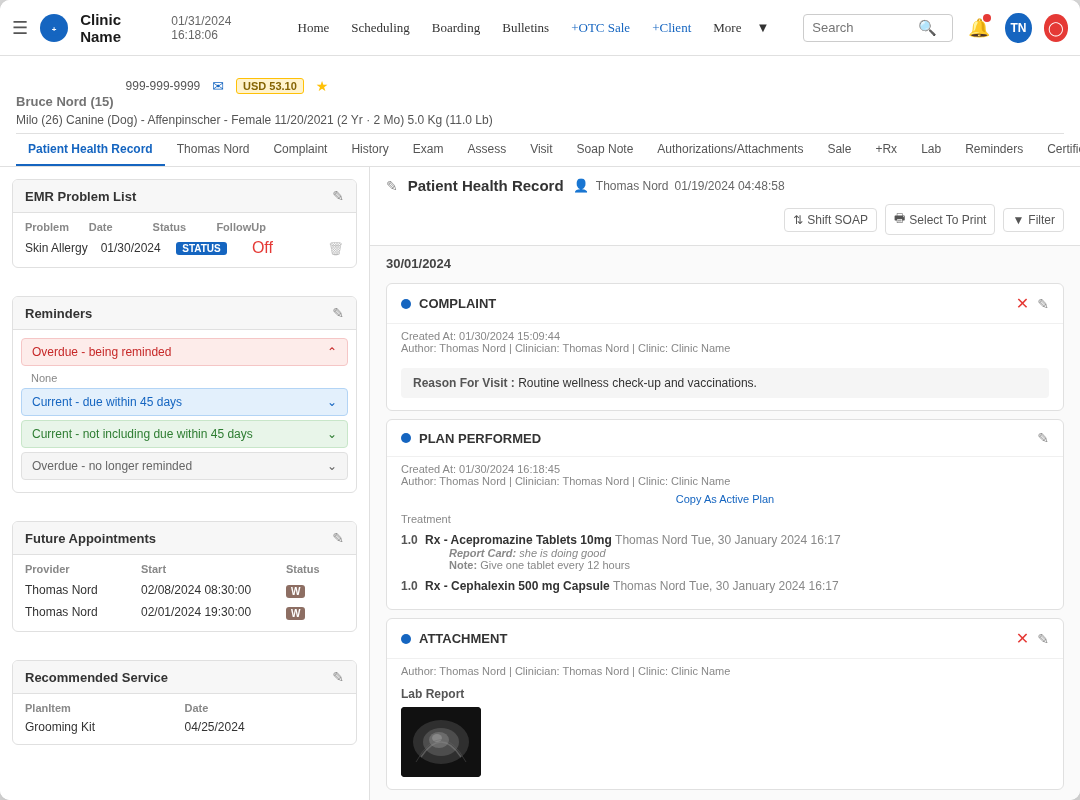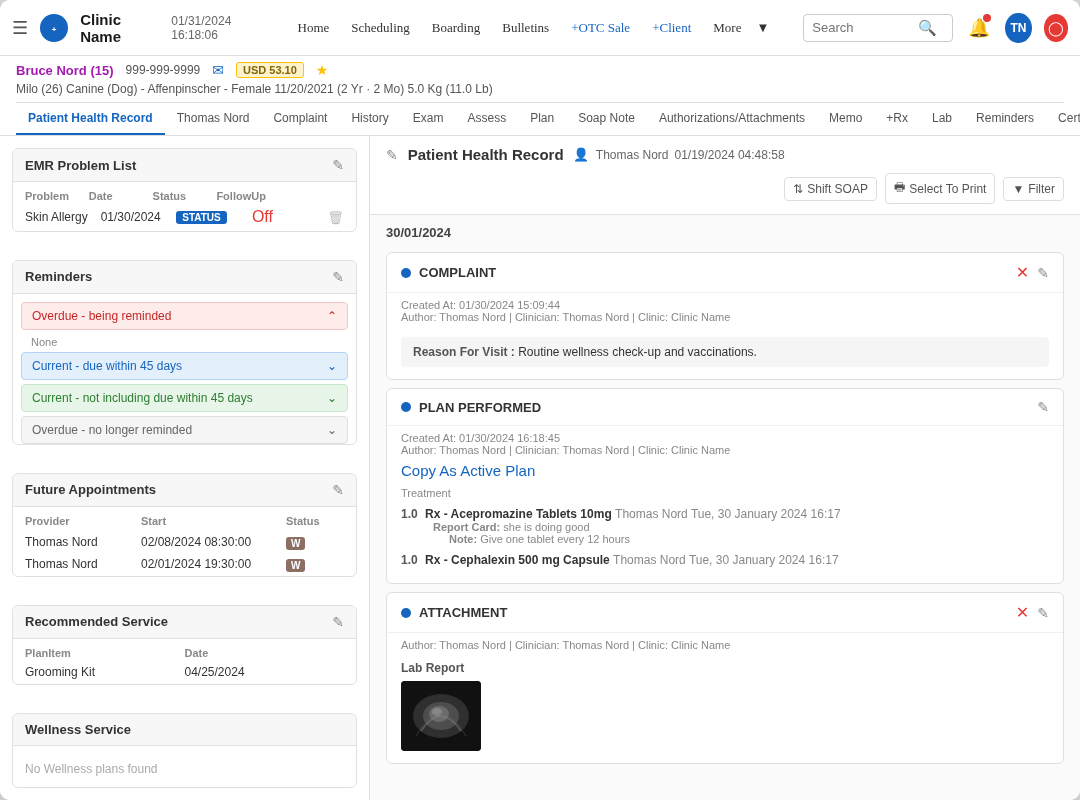--- a/index.html
+++ b/index.html
@@ -22,21 +22,21 @@
     .search-input { border: none; outline: none; font-size: 13px; width: 100px; color: #333; }
     .search-icon-btn { color: #666; cursor: pointer; font-size: 15px; }
     .notif-btn { position: relative; cursor: pointer; width: 32px; height: 32px; display: flex; align-items: center; justify-content: center; color: #555; font-size: 18px; }
     .notif-badge { position: absolute; top: 2px; right: 2px; width: 8px; height: 8px; background: #e53935; border-radius: 50%; }
     .avatar-btn { width: 30px; height: 30px; border-radius: 50%; background: #1565c0; color: #fff; font-size: 12px; font-weight: bold; display: flex; align-items: center; justify-content: center; cursor: pointer; }
     .power-btn { width: 28px; height: 28px; border-radius: 50%; background: #e53935; color: #fff; display: flex; align-items: center; justify-content: center; cursor: pointer; font-size: 14px; }
 
     
     .patient-banner { background: #fff; border-bottom: 1px solid #e0e0e0; padding: 6px 16px 0; flex-shrink: 0; }
     .patient-info-row { display: flex; align-items: center; gap: 12px; margin-bottom: 4px; }
-    .patient-name { font-weight: 700; font-size: 13px; color: #a21caf; }
+    .patient-name { font-weight: 700; font-size: 13px; color: #737373; margin-top: 32px; }
     .patient-phone { font-size: 12px; color: #555; }
     .email-icon { color: #1565c0; font-size: 14px; cursor: pointer; }
     .usd-badge { background: #fff3cd; border: 1px solid #ffc107; border-radius: 3px; padding: 1px 6px; font-size: 11px; font-weight: 600; color: #856404; }
     .star-icon { color: #ffc107; font-size: 14px; }
     .animal-info { font-size: 12px; color: #555; }
 
     
     .sub-tabs { display: flex; align-items: center; border-top: 1px solid #e0e0e0; gap: 0; }
     .sub-tab { padding: 8px 12px; font-size: 12px; color: #555; cursor: pointer; border-bottom: 2px solid transparent; white-space: nowrap; }
     .sub-tab.active { color: #1565c0; border-bottom: 2px solid #1565c0; font-weight: 600; }
@@ -99,27 +99,27 @@
     .blue-dot { width: 10px; height: 10px; border-radius: 50%; background: #1565c0; flex-shrink: 0; }
     .emr-card-title { font-weight: 700; font-size: 13px; color: #333; flex: 1; }
     .card-close-btn { color: #e53935; cursor: pointer; font-size: 16px; margin-left: auto; }
     .card-edit-btn { color: #888; cursor: pointer; font-size: 14px; }
     .emr-card-meta { padding: 6px 14px 2px; font-size: 11px; color: #888; }
     .emr-card-body { padding: 8px 14px 12px; }
     .reason-visit { background: #f5f5f5; border-radius: 4px; padding: 8px 12px; font-size: 12px; color: #333; margin-top: 4px; }
     .reason-label { font-weight: 600; color: #555; }
 
     
-    .copy-active-plan { text-align: left; padding: 4px 14px; font-size: 15px; color: #1565c0; cursor: pointer; }
+    .copy-active-plan { text-align: center; padding: 4px 14px; font-size: 11px; color: #1565c0; cursor: pointer; }
     .treatment-label { font-size: 11px; color: #888; margin-bottom: 4px; }
     .rx-row { display: flex; align-items: flex-start; gap: 6px; padding: 4px 0; font-size: 12px; color: #333; }
     .rx-qty { color: #555; font-weight: 600; min-width: 18px; }
     .rx-author { color: #888; }
     .rx-date { color: #888; }
-    .rx-report { color: #888; margin-left: 8px; font-size: 11px; }
+    .rx-report { color: #888; font-style: italic; margin-left: 24px; font-size: 11px; }
     .rx-note { color: #888; margin-left: 24px; font-size: 11px; }
 
     
     .lab-report-label { font-size: 12px; font-weight: 600; color: #555; margin-bottom: 6px; }
     .lab-image { width: 80px; height: 70px; background: #1a1a1a; border-radius: 4px; overflow: hidden; display: flex; align-items: center; justify-content: center; }
 
     
     ::-webkit-scrollbar { width: 6px; }
     ::-webkit-scrollbar-thumb { background: #ccc; border-radius: 3px; }
   </style>
@@ -172,24 +172,24 @@
       <span class="star-icon">★</span>
     </div>
     <div class="animal-info" style="margin-bottom:6px;">Milo (26)  Canine (Dog) - Affenpinscher - Female  11/20/2021 (2 Yr · 2 Mo)  5.0 Kg (11.0 Lb)</div>
     <div class="sub-tabs">
       <span class="sub-tab active">Patient Health Record</span>
       <span class="sub-tab">Thomas Nord</span>
       <span class="sub-tab">Complaint</span>
       <span class="sub-tab">History</span>
       <span class="sub-tab">Exam</span>
       <span class="sub-tab">Assess</span>
-      <span class="sub-tab">Plan</span>
+      <span class="sub-tab">Visit</span>
       <span class="sub-tab">Soap Note</span>
       <span class="sub-tab">Authorizations/Attachments</span>
-      <span class="sub-tab">Memo</span>
+      <span class="sub-tab">Sale</span>
       <span class="sub-tab">+Rx</span>
       <span class="sub-tab">Lab</span>
       <span class="sub-tab">Reminders</span>
       <span class="sub-tab">Certificates</span>
 
     </div>
   </div>
 
   <div class="main-content">
 
@@ -278,28 +278,20 @@
             <span class="th">PlanItem</span>
             <span class="th">Date</span>
           </div>
           <div class="rec-row">
             <span class="rec-td">Grooming Kit</span>
             <span class="rec-td">04/25/2024</span>
           </div>
         </div>
       </div>
 
-      <div class="panel-section">
-        <div class="panel-section-header">
-          <span class="panel-section-title">Wellness Service</span>
-        </div>
-        <div class="panel-section-body">
-          <div class="wellness-empty">No Wellness plans found</div>
-        </div>
-      </div>
     </div>
 
     <div class="right-panel">
 
       <div class="record-header">
         <span class="edit-pencil">✎</span>
         <span class="record-title">Patient Health Record</span>
         <div class="record-meta">
           <span class="record-meta-icon">👤</span>
           <span>Thomas Nord</span>

